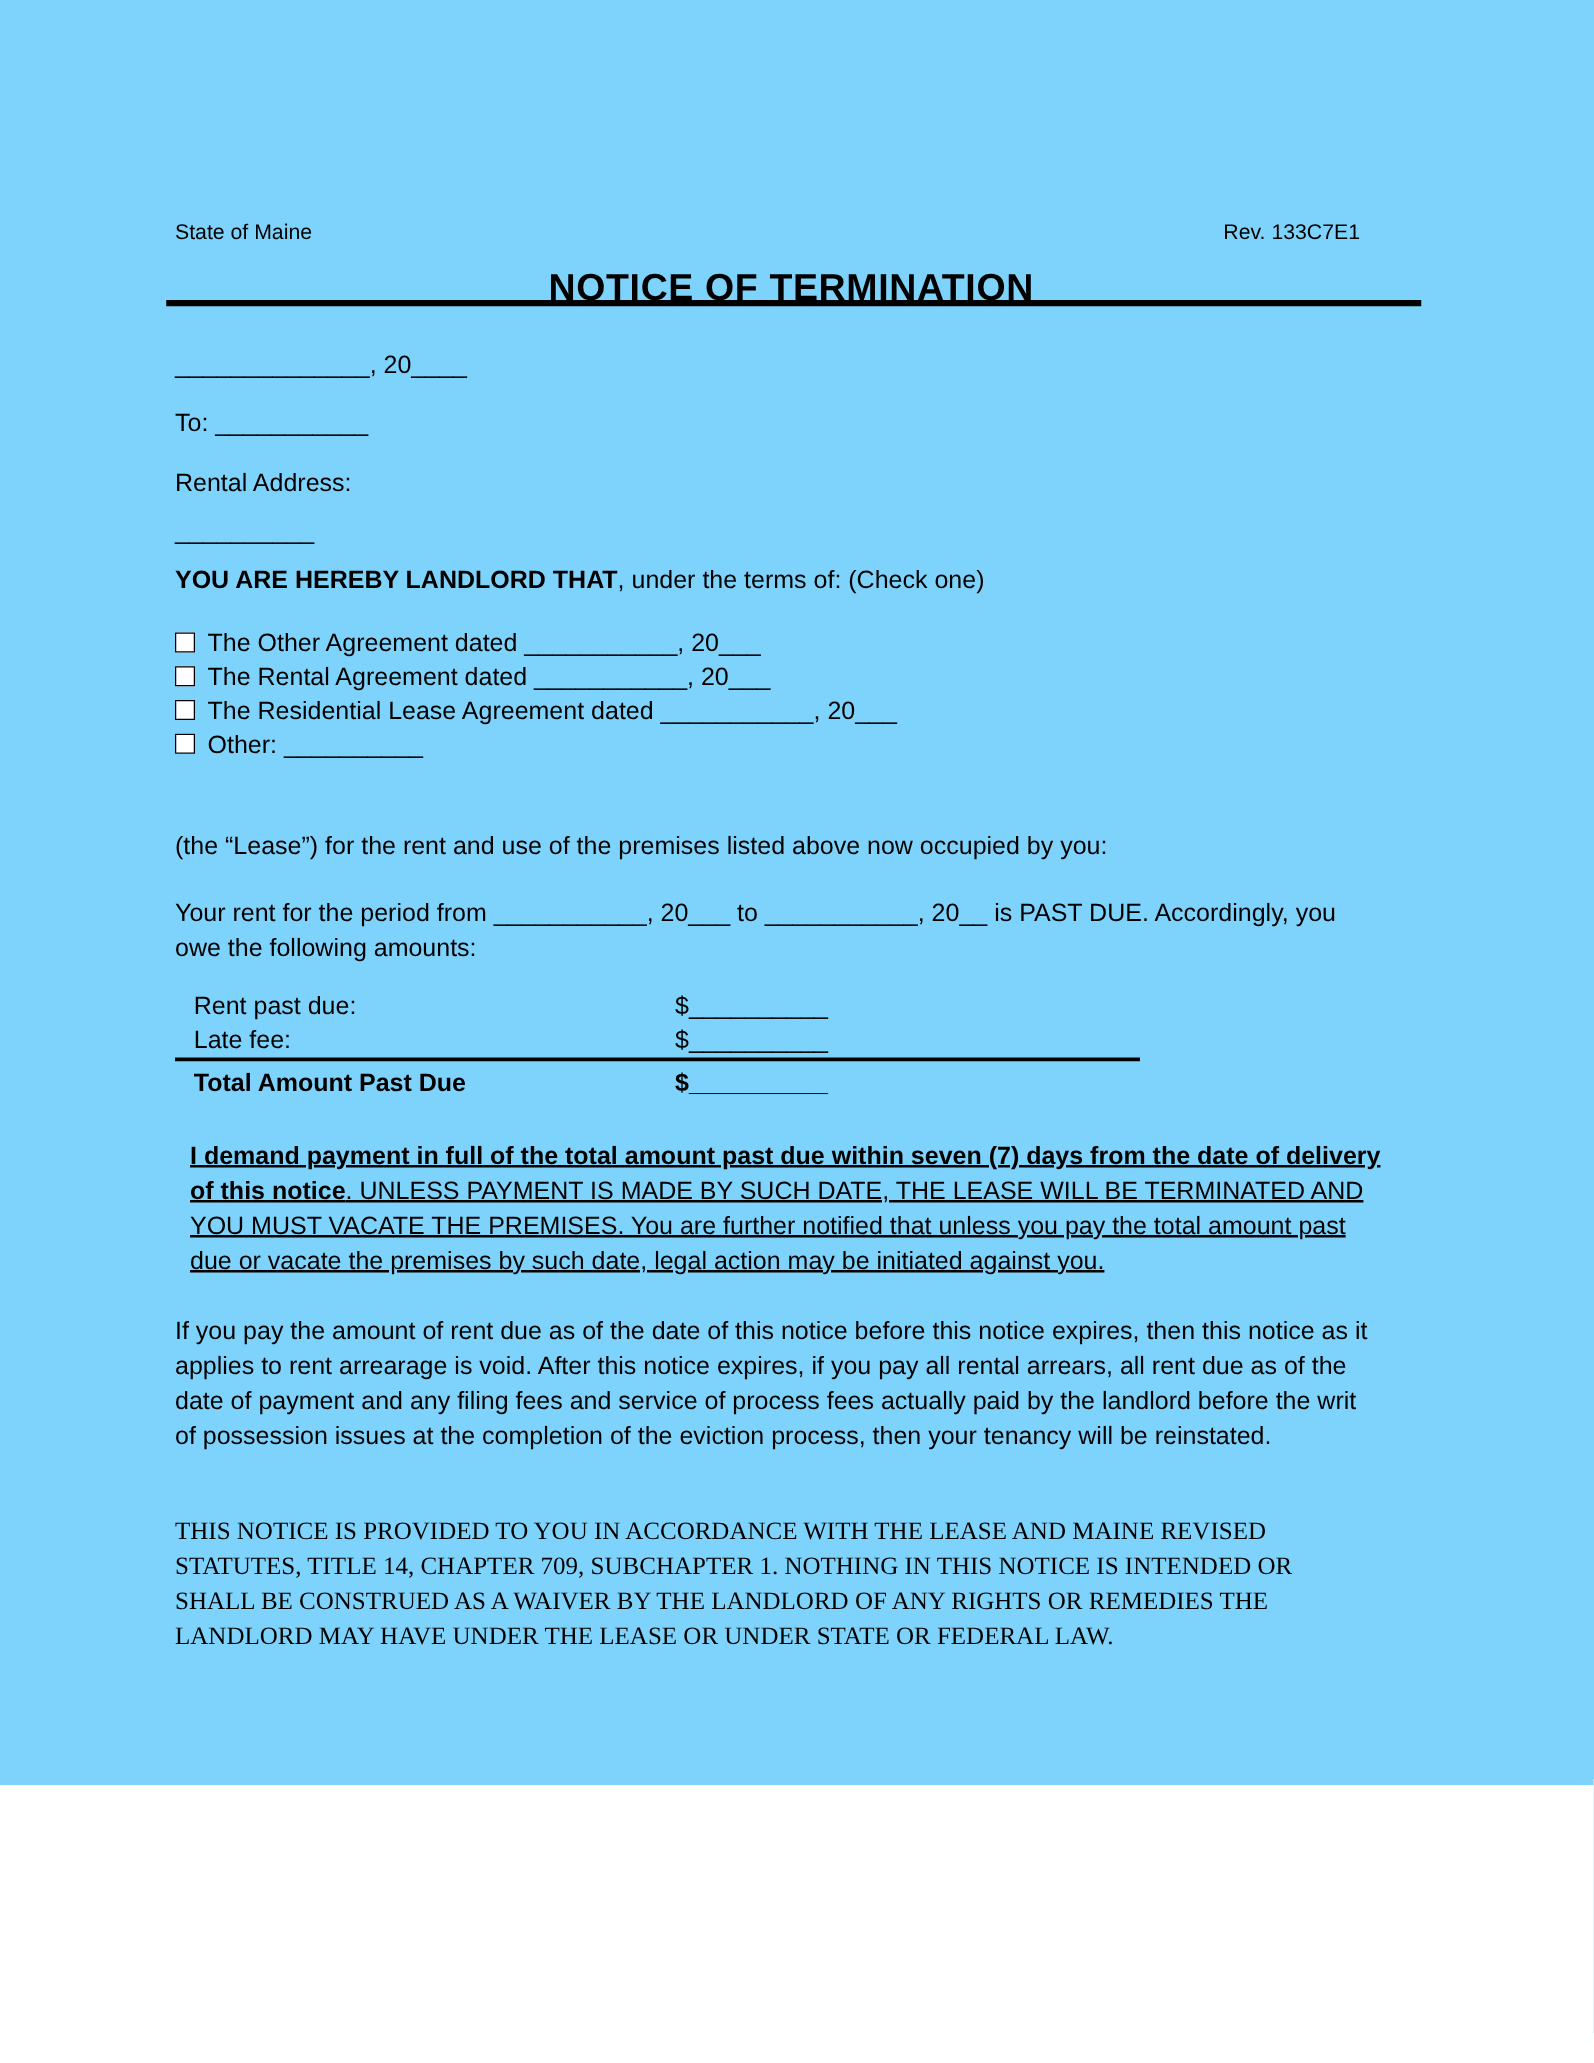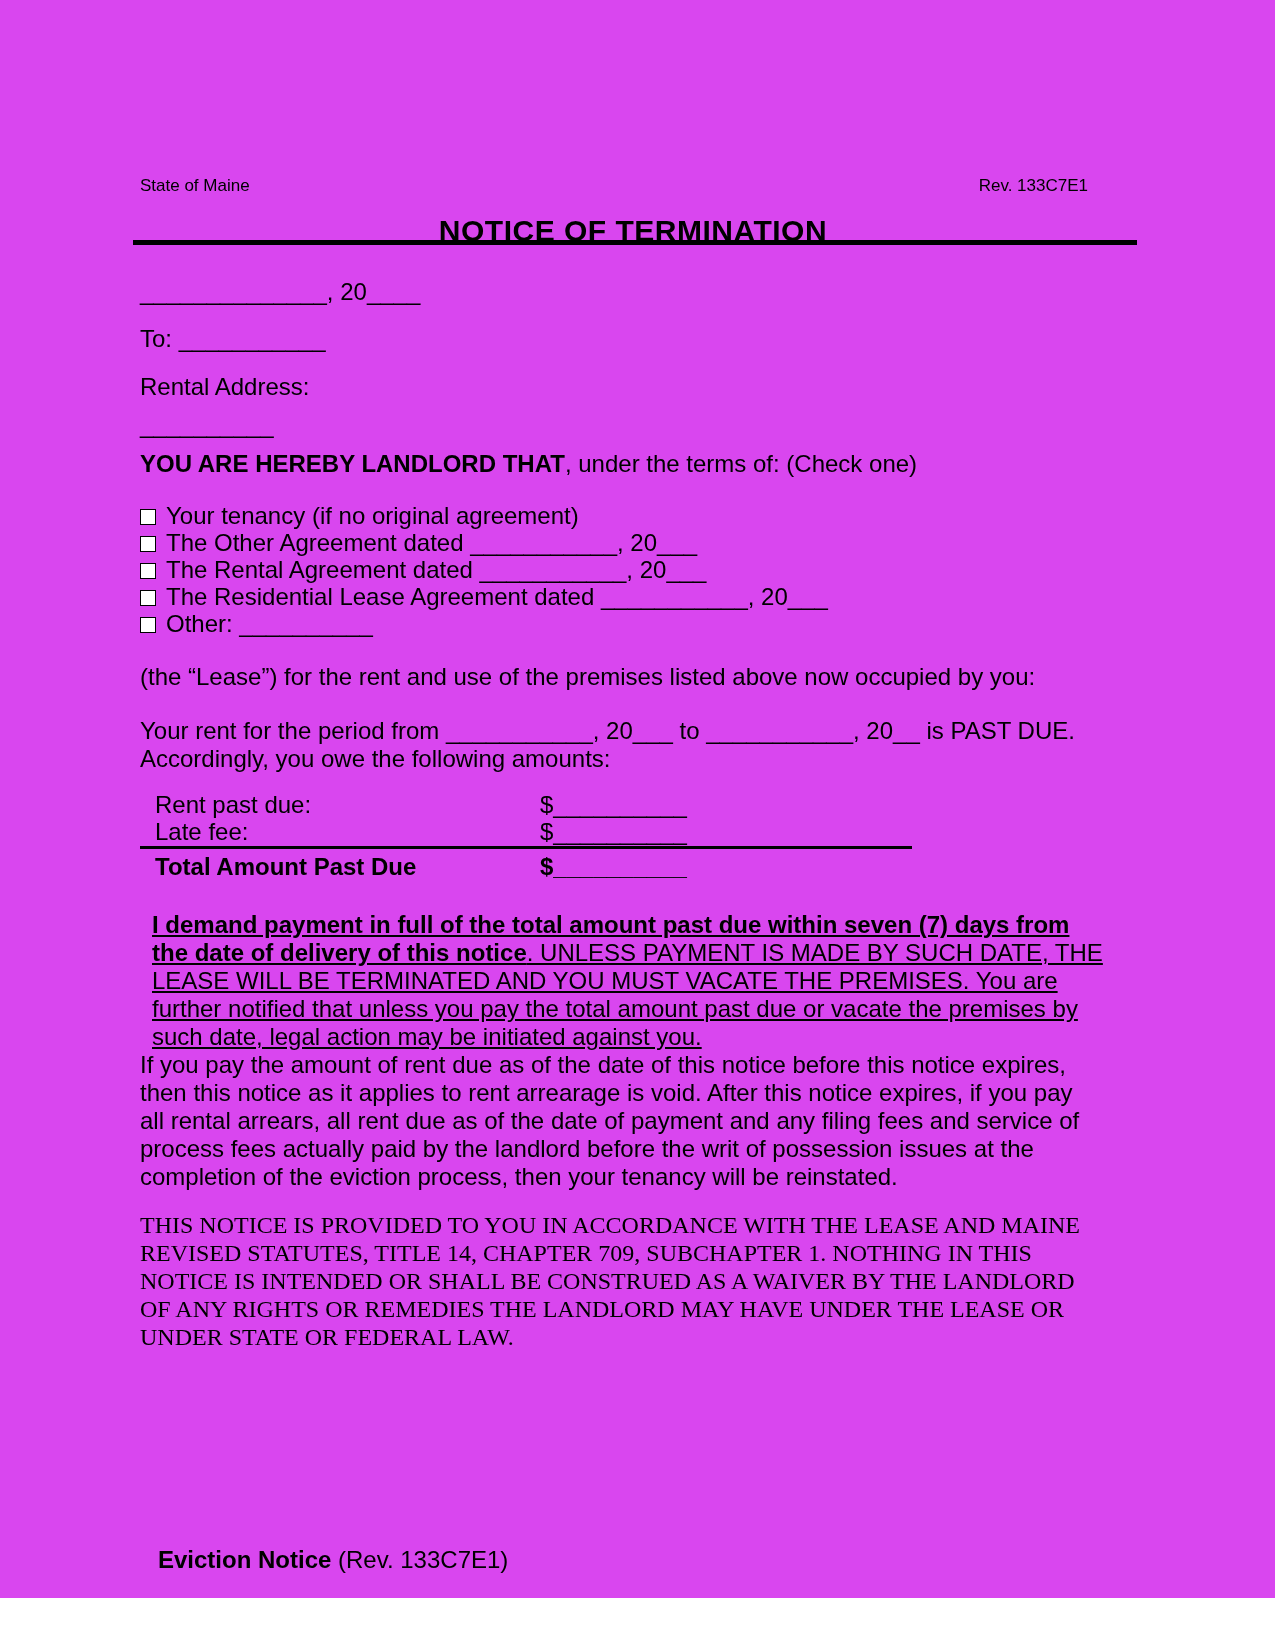--- a/index.html
+++ b/index.html
@@ -3,22 +3,22 @@
 <meta charset="utf-8">
 <style>
   html, body {
     margin: 0;
     padding: 0;
     background: #ffffff;
   }
   .page {
     position: relative;
     width: 1275px;
-    height: 1598px;
-    background: #d946ef;
+    height: 1428px;
+    background: #7dd3fc;
     font-family: "Liberation Sans", "DejaVu Sans", sans-serif;
     color: #000000;
     overflow: hidden;
   }
   .abs { position: absolute; }
 
   .header-row {
     top: 175px; left: 140px; width: 948px;
     display: flex; justify-content: space-between;
     font-size: 17px; line-height: 22px;
@@ -26,21 +26,21 @@
   .title {
     top: 196px; left: 140px; width: 950px;
     margin: 18px; text-align: center;
     font-size: 30px; font-weight: bold; letter-spacing: 0.5px;
   }
   .title-rule {
     top: 240px; left: 133px; width: 1004px; height: 5px;
     background: #000000;
   }
 
-  .body-text { font-size: 24px; line-height: 28px; }
+  .body-text { font-size: 20px; line-height: 28px; }
   .b { font-weight: bold; }
 
   .date-line   { top: 278px; left: 140px; }
   .to-line     { top: 325px; left: 140px; }
   .rental-lbl  { top: 373px; left: 140px; }
   .rental-blk  { top: 411px; left: 140px; }
   .notified    { top: 450px; left: 140px; width: 955px; }
 
   .checklist   { top: 502px; left: 140px; width: 955px; }
   .check-row   { line-height: 27px; white-space: nowrap; }
@@ -89,23 +89,20 @@
 
   <div class="abs body-text rental-lbl">Rental Address:</div>
   <div class="abs body-text rental-blk">__________</div>
 
   <div class="abs body-text notified">
     <span class="b">YOU ARE HEREBY LANDLORD THAT</span><span>, under the terms of: (Check one)</span>
   </div>
 
   <div class="abs body-text checklist">
     <div class="check-row">
-      <span class="cb"></span><span>Your tenancy (if no original agreement)</span>
-    </div>
-    <div class="check-row">
       <span class="cb"></span><span>The Other Agreement dated ___________, 20___</span>
     </div>
     <div class="check-row">
       <span class="cb"></span><span>The Rental Agreement dated ___________, 20___</span>
     </div>
     <div class="check-row">
       <span class="cb"></span><span>The Residential Lease Agreement dated ___________, 20___</span>
     </div>
     <div class="check-row">
       <span class="cb"></span><span>Other: __________</span>

